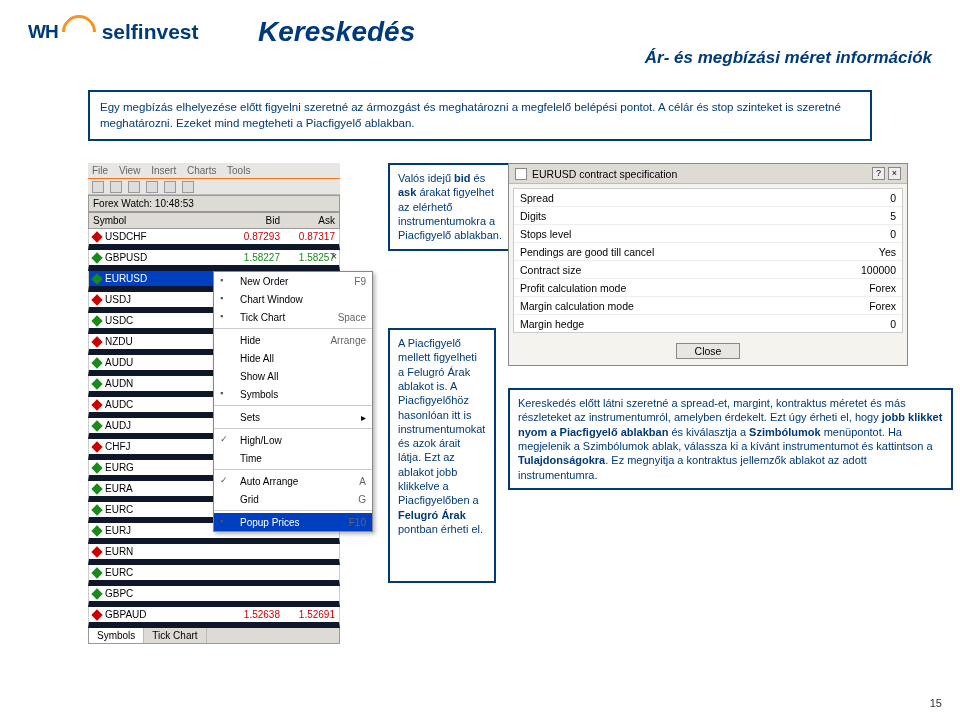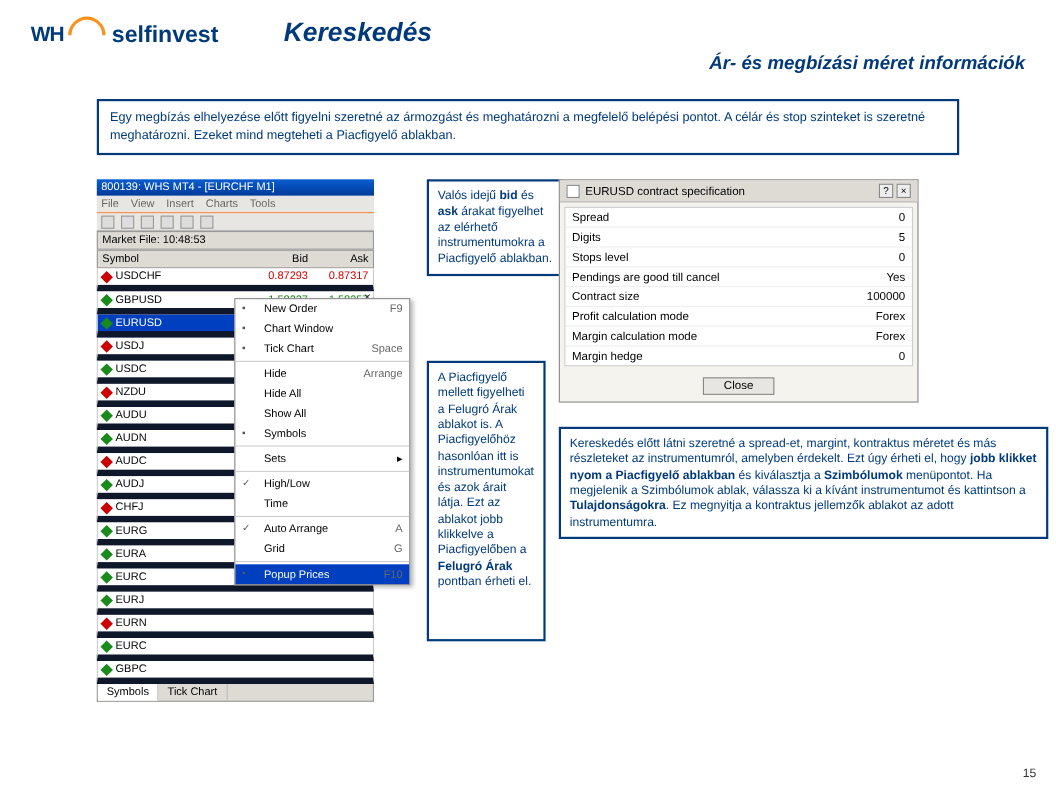--- a/index.html
+++ b/index.html
@@ -3,21 +3,21 @@
 <meta charset="utf-8">
 <style>
   * { box-sizing: border-box; margin: 0; padding: 0; }
   body { font-family: Arial, sans-serif; background: #fff; width: 960px; height: 717px; position: relative; font-size: 11px; color: #000; }
   .page { position: relative; width: 100%; height: 100%; padding: 10px 28px; }
   .header { position: relative; height: 50px; }
   .logo { position: absolute; left: 0; top: 5px; display: flex; align-items: center; }
   .logo-wh { font-size: 19px; font-weight: bold; color: #003a7a; letter-spacing: -1px; margin-right: 4px; }
   .logo-arc { width: 34px; height: 34px; border: 3px solid #f7931e; border-radius: 50%; border-right-color: transparent; border-bottom-color: transparent; transform: rotate(45deg); margin-right: -30px; }
   .logo-self { font-size: 21px; font-weight: bold; color: #003a7a; margin-left: 36px; }
-  .title-main { position: absolute; left: 230px; top: 6px; font-size: 24px; font-weight: bold; font-style: italic; color: #003a7a; }
+  .title-main { position: absolute; left: 230px; top: 6px; font-size: 28px; font-weight: bold; font-style: italic; color: #003a7a; }
   .title-sub { position: absolute; right: 0; top: 38px; font-size: 17px; font-weight: bold; font-style: italic; color: #003a7a; text-align: center; }
   .intro-box { border: 2px solid #003a7a; padding: 8px 10px; margin: 30px 60px 12px 60px; font-size: 11.5px; color: #003a7a; line-height: 1.35; }
   .content { position: relative; height: 520px; }
   .mw-panel { position: absolute; left: 60px; top: 10px; width: 252px; }
   .mw-titlebar { background: linear-gradient(#0a5dd0,#003a9a); color: #fff; font-size: 10px; padding: 2px 4px; }
   .mw-menu { background: #e8e6e2; border-bottom: 1px solid #f97316; padding: 2px 4px; font-size: 10px; color: #666; }
   .mw-menu span { margin-right: 8px; }
   .mw-toolbar { background: #e8e6e2; border-bottom: 1px solid #bbb; height: 16px; display: flex; align-items: center; padding: 0 4px; gap: 6px; }
   .mw-toolbar .ticon { width: 12px; height: 12px; background: #ddd; border: 1px solid #999; }
   .mw-watch-head { background: #dedbd5; border: 1px solid #999; font-size: 10px; padding: 2px 4px; display: flex; }
@@ -43,21 +43,21 @@
   .ctx-row.sep { border-bottom: 1px solid #ccc; padding: 0; height: 1px; margin: 2px 0; }
   .ctx-row .ci { width: 14px; height: 12px; margin-right: 6px; }
   .ctx-row .lbl { flex: 1; }
   .ctx-row .sc { color: #666; }
   .ctx-row .arr { color: #000; }
   .ctx-row.hl { background: #0040c0; color: #fff; }
   .callout { position: absolute; border: 2px solid #003a7a; padding: 6px 8px; font-size: 11px; color: #003a7a; line-height: 1.3; background: #fff; }
   .callout b { font-weight: bold; }
   .c1box { left: 360px; top: 10px; width: 124px; }
   .c2box { left: 360px; top: 175px; width: 108px; height: 255px; }
-  .spec-panel { position: absolute; left: 480px; top: 10px; width: 327px; border: 1px solid #888; background: #f4f3ee; }
+  .spec-panel { position: absolute; left: 480px; top: 10px; width: 400px; border: 1px solid #888; background: #f4f3ee; }
   .spec-title { background: #dedbd5; font-size: 10.5px; padding: 3px 6px; display: flex; align-items: center; border-bottom: 1px solid #bbb; }
   .spec-title .si { width: 12px; height: 12px; background: #fff; border: 1px solid #888; margin-right: 5px; }
   .spec-title .ttl { flex: 1; }
   .spec-title .wc { width: 13px; height: 13px; border: 1px solid #888; background: #eee; margin-left: 3px; text-align: center; line-height: 11px; font-size: 9px; }
   .spec-body { background: #fff; margin: 4px; border: 1px solid #ccc; }
   .spec-row { display: flex; font-size: 10.5px; padding: 2.5px 6px; border-bottom: 1px solid #eee; }
   .spec-row:last-child { border-bottom: none; }
   .spec-row .k { flex: 1; }
   .spec-row .v { text-align: right; }
   .spec-close { text-align: center; padding: 6px; }
@@ -78,39 +78,38 @@
     </div>
     <div class="title-main">Kereskedés</div>
     <div class="title-sub">Ár- és megbízási méret információk</div>
   </div>
 
   <div class="intro-box">Egy megbízás elhelyezése előtt figyelni szeretné az ármozgást és meghatározni a megfelelő belépési pontot. A célár és stop szinteket is szeretné meghatározni. Ezeket mind megteheti a Piacfigyelő ablakban.</div>
 
   <div class="content">
 
     <div class="mw-panel">
-      <div class="mw-titlebar">800139: WHS MT4 - [EURCHF M1]</div>
       <div class="mw-menu">
         <span>File</span>
         <span>View</span>
         <span>Insert</span>
         <span>Charts</span>
         <span>Tools</span>
       </div>
       <div class="mw-toolbar">
         <span class="ticon"></span>
         <span class="ticon"></span>
         <span class="ticon"></span>
         <span class="ticon"></span>
         <span class="ticon"></span>
         <span class="ticon"></span>
       </div>
       <div style="position:relative;">
         <div class="mw-watch-head">
-          <span class="c1">Market File: 10:48:53</span>
+          <span class="c1">Forex Watch: 10:48:53</span>
         </div>
         <span class="mw-close">×</span>
       </div>
       <div class="mw-watch-head">
         <span class="c1">Symbol</span>
         <span class="c2">Bid</span>
         <span class="c3">Ask</span>
       </div>
       <div id="mw-rows">
           <div class="mw-row">
@@ -213,20 +212,26 @@
             <span class="dia dia-up"></span>
             <span class="sym">EURC</span>
             <span class="bid "></span>
             <span class="ask "></span>
           </div>
           <div class="mw-row fade">
             <span class="dia dia-up"></span>
             <span class="sym">GBPC</span>
             <span class="bid "></span>
             <span class="ask "></span>
+          </div>
+          <div class="mw-row">
+            <span class="dia dia-dn"></span>
+            <span class="sym">GBPAUD</span>
+            <span class="bid red">1.52638</span>
+            <span class="ask red">1.52691</span>
           </div>
         </div>
       <div class="mw-tabs">
         <div class="mw-tab active">Symbols</div>
         <div class="mw-tab">Tick Chart</div>
       </div>
     </div>
 
     <div class="ctx-menu" id="ctx-menu">
         <div class="ctx-row">

